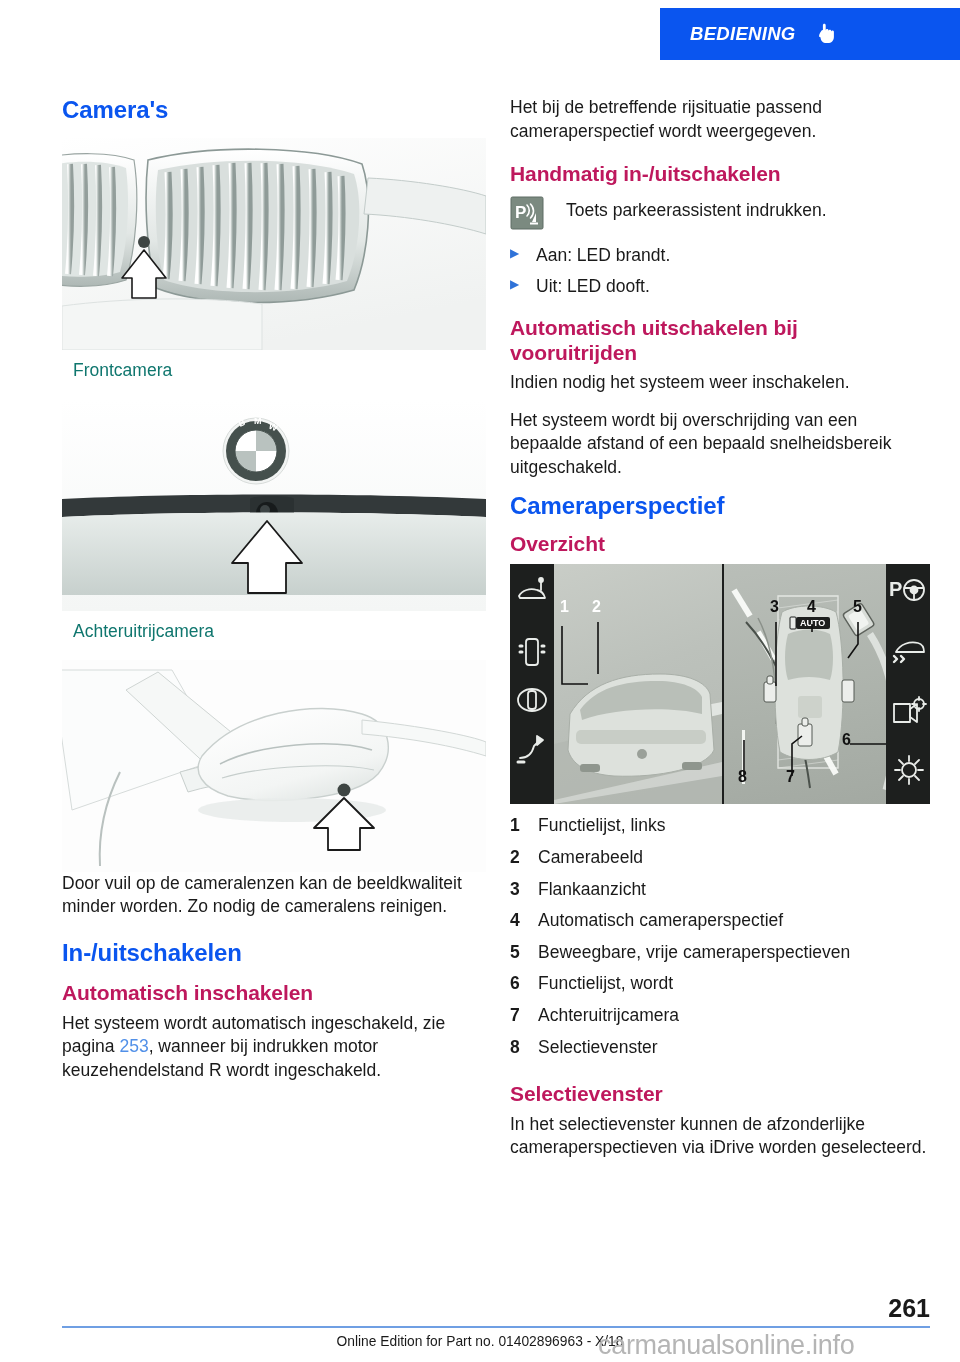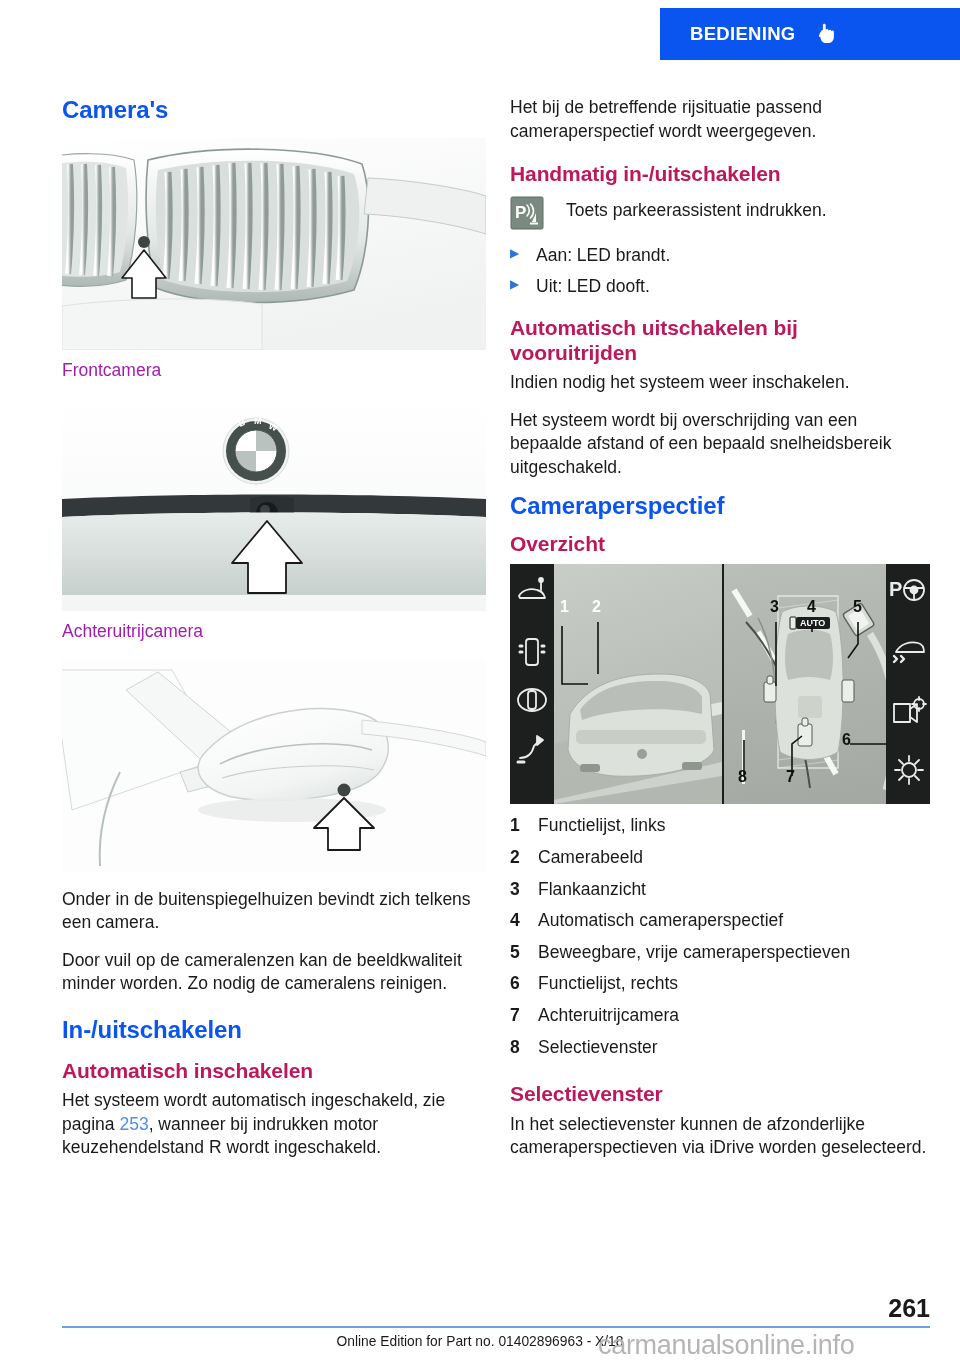--- a/index.html
+++ b/index.html
@@ -45,20 +45,21 @@
   #header-section-box {
     position: absolute;
     left: 660px;
     top: 8px;
     width: 300px;
     height: 52px;
     background: #0a55ef;
     display: flex;
     align-items: center;
     justify-content: flex-start;
+    font-style: italic;
   }
   #header-section-label {
     font-size: 18.5px;
     font-weight: bold;
     color: #ffffff;
     letter-spacing: 0.3px;
     margin-left: 30px;
   }
   #header-hand-icon {
     margin-left: 16px;
@@ -100,22 +101,22 @@
     font-size: 17.5px;
     line-height: 1.35;
     margin: 0 0 14px 0;
     color: #1a1a1a;
   }
   p.body.tight { margin-bottom: 10px; }
   .pagelink { color: #5190e8; }
 
   .caption {
     font-size: 17.5px;
-    color: #a21caf;
-    margin: 10px 0 18px 0;
+    color: #0f766e;
+    margin: 10px 0 18px 11px;
   }
 
   
   .figure {
     width: 424px;
     height: 212px;
     background: #f2f3f3;
     position: relative;
     overflow: hidden;
   }
@@ -420,21 +421,20 @@
       <path d="M58 112 C 44 140, 36 170, 38 206" fill="none" stroke="#b9c1bf" stroke-width="2"></path>
 
       <circle cx="282" cy="130" r="6.5" fill="#3e4543"></circle>
 
       <g>
         <path d="M282 138 L 312 168 L 298 168 L 298 190 L 266 190 L 266 168 L 252 168 Z" fill="#ffffff" stroke="#1a1a1a" stroke-width="1.8" stroke-linejoin="round"></path>
       </g>
     </svg>
   </div>
 
-  <p class="body" style="margin-top:16px;">Onder in de buitenspiegelhuizen bevindt zich telkens een camera.</p>
   <p class="body">Door vuil op de cameralenzen kan de beeldkwaliteit minder worden. Zo nodig de cameralens reinigen.</p>
 
   <h1 class="h-major" style="margin-top:20px;">In-/uitschakelen</h1>
   <h2 class="h-minor">Automatisch inschakelen</h2>
   <p class="body"><span>Het systeem wordt automatisch ingeschakeld, zie pagina </span><span class="pagelink">253</span><span>, wanneer bij indrukken motor keuzehendelstand R wordt ingeschakeld.</span></p>
 </div>
 
 <div id="col-right">
 
   <p class="body">Het bij de betreffende rijsituatie passend cameraperspectief wordt weergegeven.</p>
@@ -630,21 +630,21 @@
     <li>
         <span class="num">4</span>
         <span>Automatisch cameraperspectief</span>
       </li>
     <li>
         <span class="num">5</span>
         <span>Beweegbare, vrije cameraperspectieven</span>
       </li>
     <li>
         <span class="num">6</span>
-        <span>Functielijst, rechts</span>
+        <span>Functielijst, wordt</span>
       </li>
     <li>
         <span class="num">7</span>
         <span>Achteruitrijcamera</span>
       </li>
     <li>
         <span class="num">8</span>
         <span>Selectievenster</span>
       </li>
   </ol>

